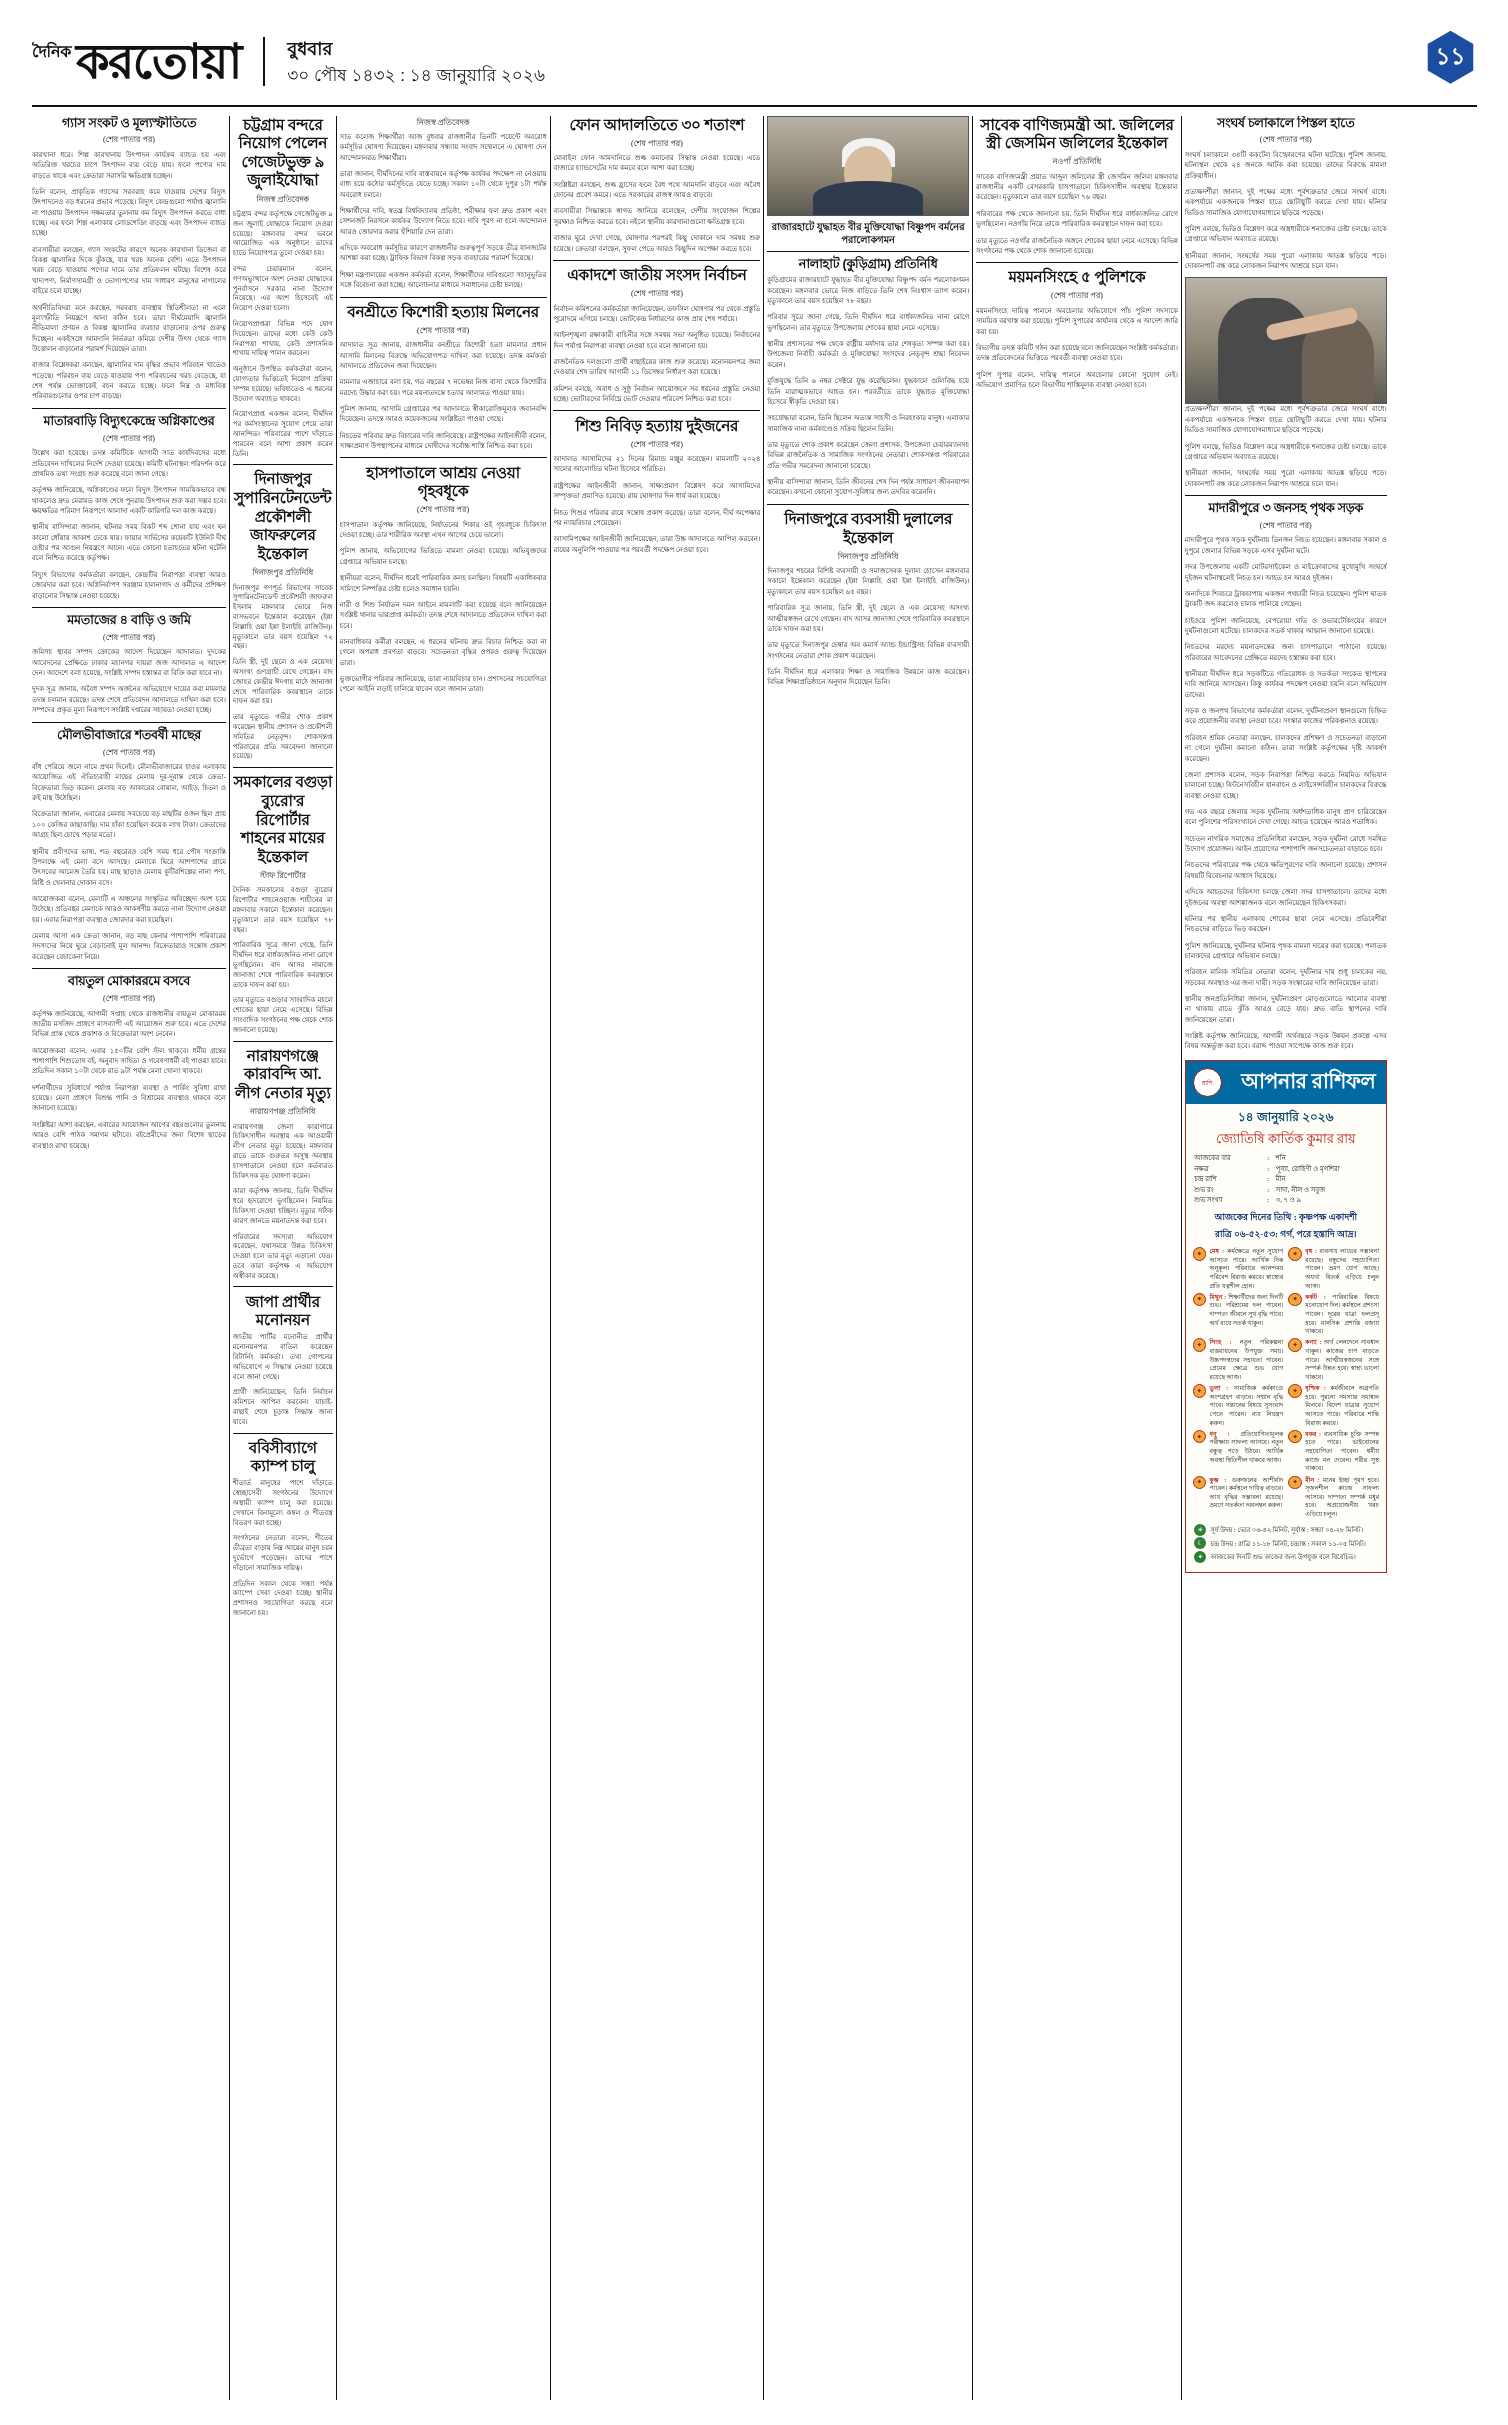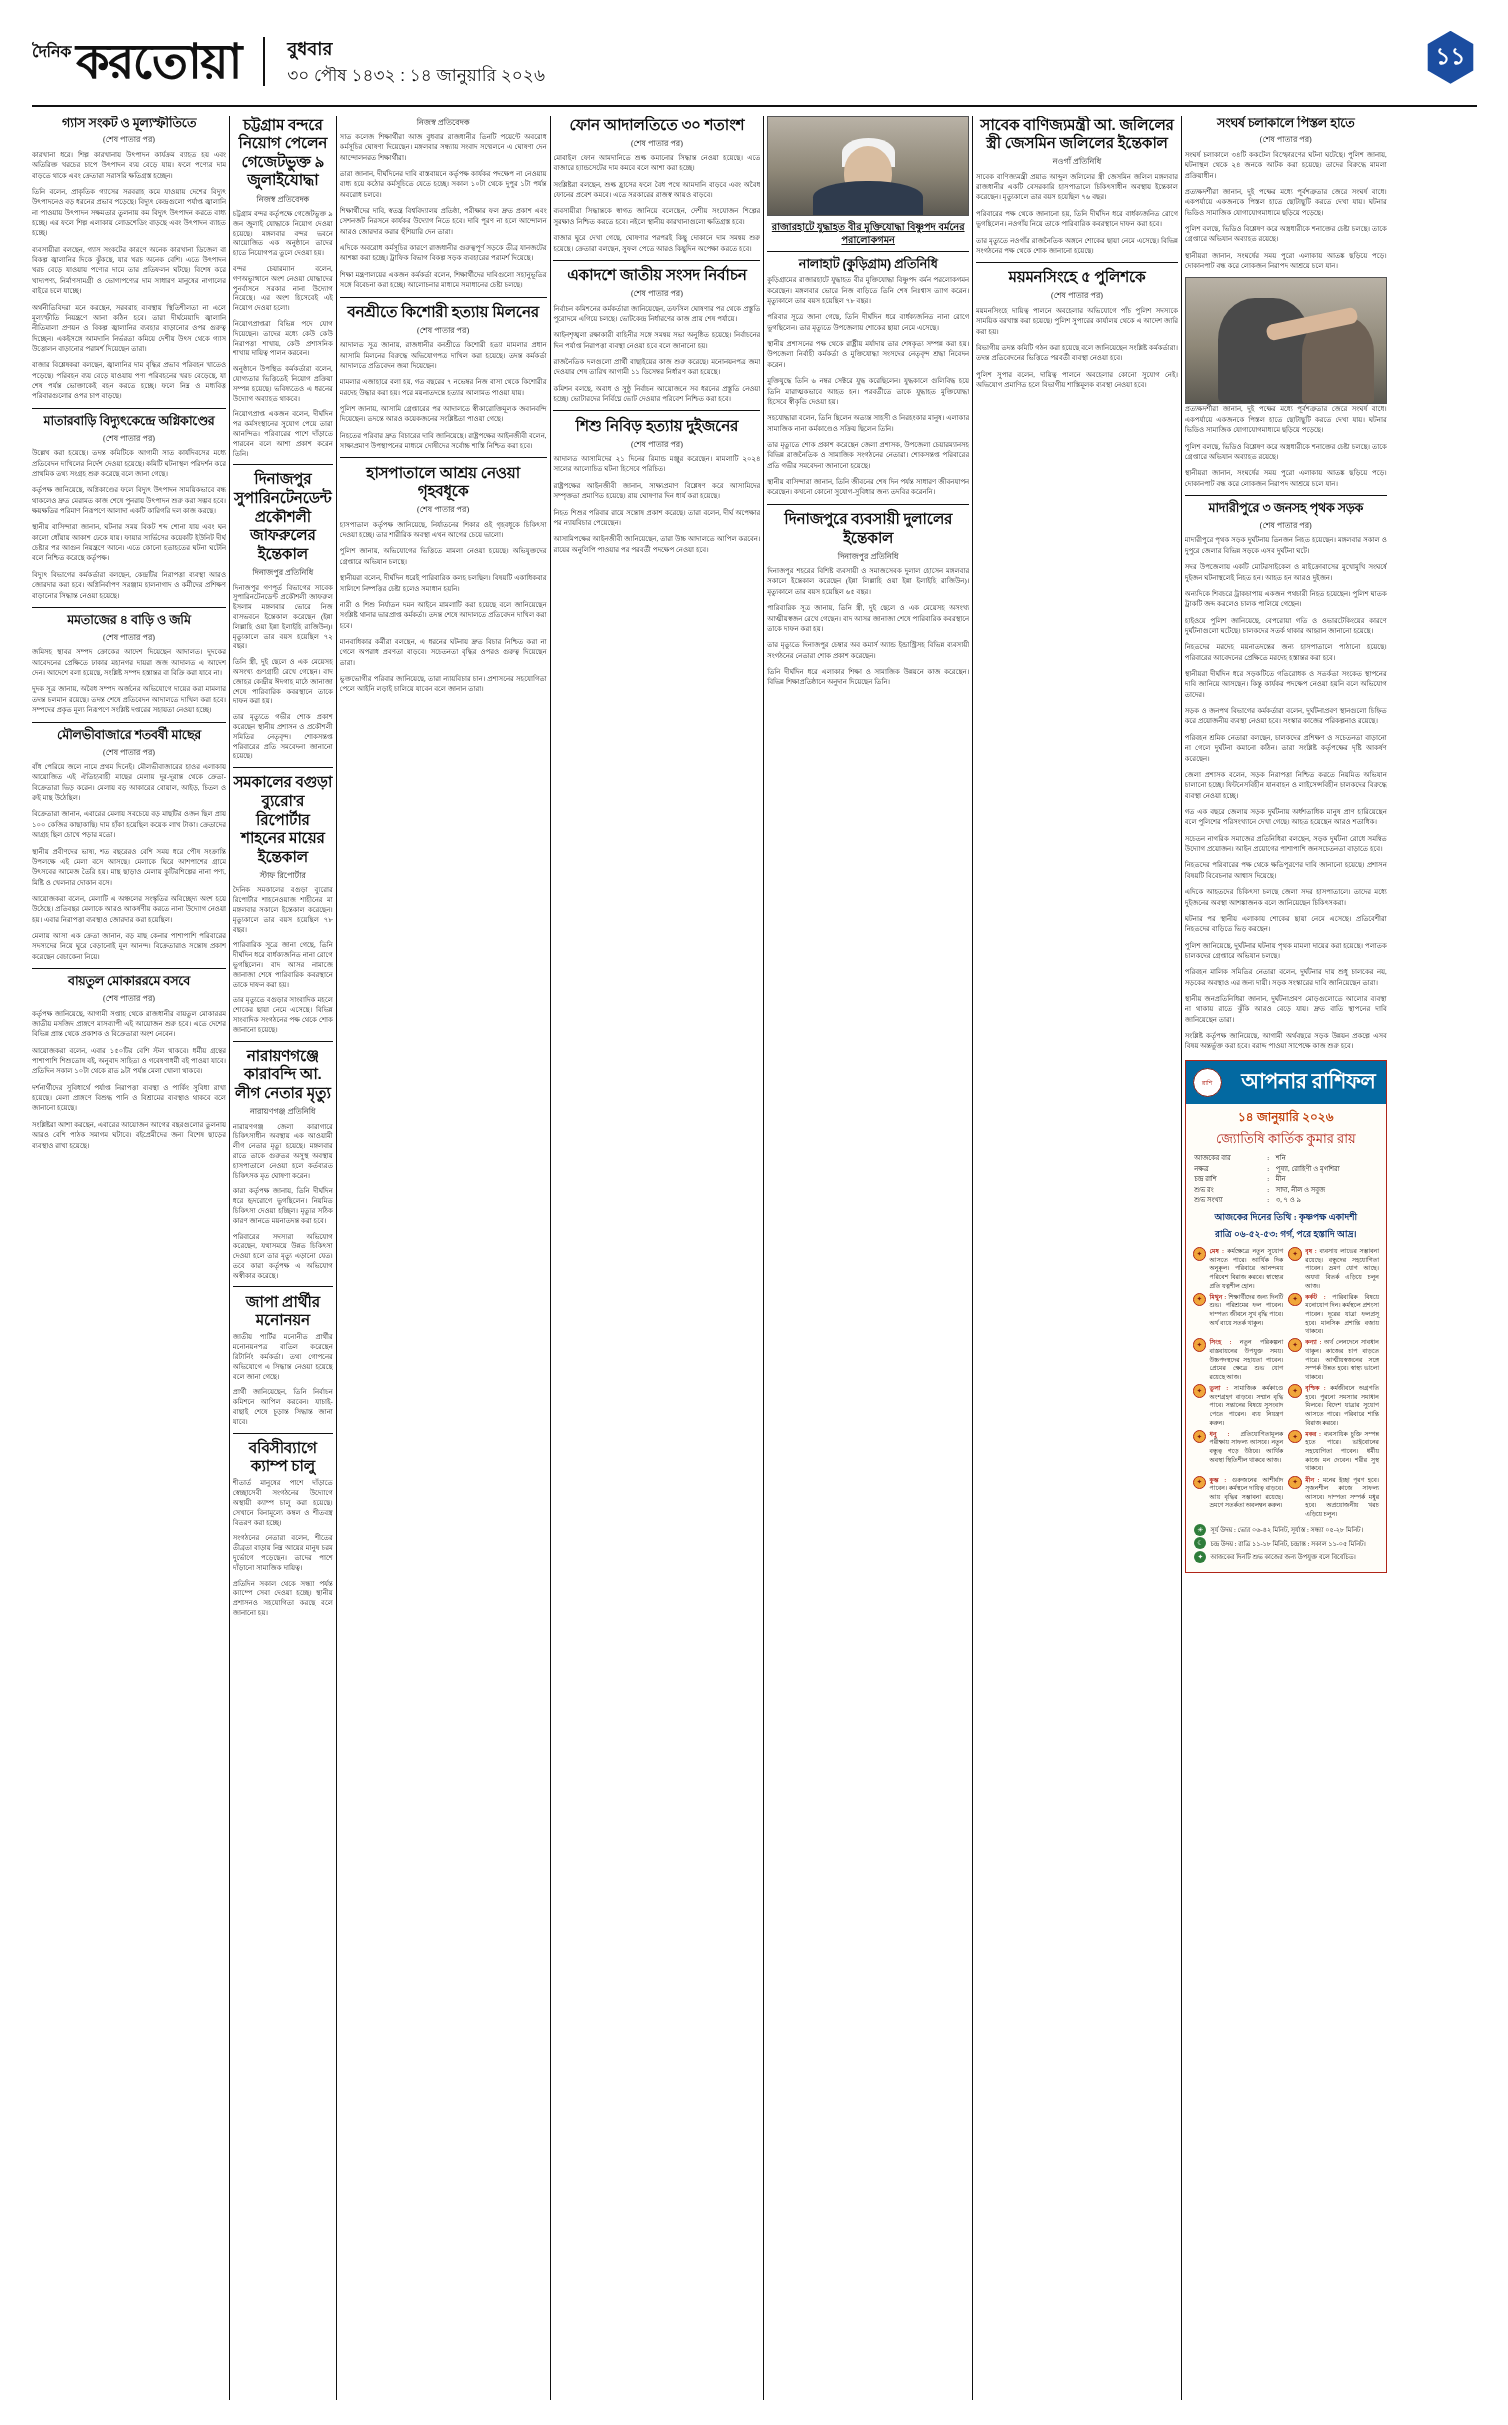--- a/index.html
+++ b/index.html
@@ -148,21 +148,20 @@
     position:absolute; inset:0; background:
       linear-gradient(180deg,#b9b2a6 0%, #8f8878 55%, #5d5a52 100%);
   }
   .caption {
     font-family: "Liberation Sans", sans-serif;
     font-size: 9.8px;
     font-weight: bold;
     text-align: center;
     line-height: 1.35;
     margin: 4.2px 0 3.4px 0;
-    text-decoration: underline;
   }
 
   
   .rashi {
     border: 1.7px solid #b02418;
     margin-top: 8.5px;
     background: #fffdf8;
     padding: 0 0 6.8px 0;
   }
   .rashi-head {
@@ -178,21 +177,21 @@
     font-size: 6px; color:#b02418; font-family:"Liberation Sans",sans-serif;
     text-align:center; line-height:1;
   }
   .rashi-title {
     font-family: "Liberation Sans", sans-serif;
     font-weight: bold; font-size: 20.4px; flex:1; text-align:center;
     letter-spacing: -0.4px;
   }
   .rashi-date {
     text-align:center; font-family:"Liberation Sans",sans-serif;
-    font-weight:bold; font-size:12px; color:#c2410c; margin:4.2px 0 0 0;
+    font-weight:bold; font-size:12px; color:#0c4a6e; margin:4.2px 0 0 0;
   }
   .rashi-sub {
     text-align:center; font-size:13px; color:#b02418; margin:0.8px 0 3.4px 0;
   }
   .rashi-kv {
     display:grid; grid-template-columns: 73px 8.5px 1fr;
     font-size:6.8px; padding: 0 8.5px; line-height:1.55;
   }
   .rashi-tithi {
     text-align:center; font-weight:bold; font-size:9px;

